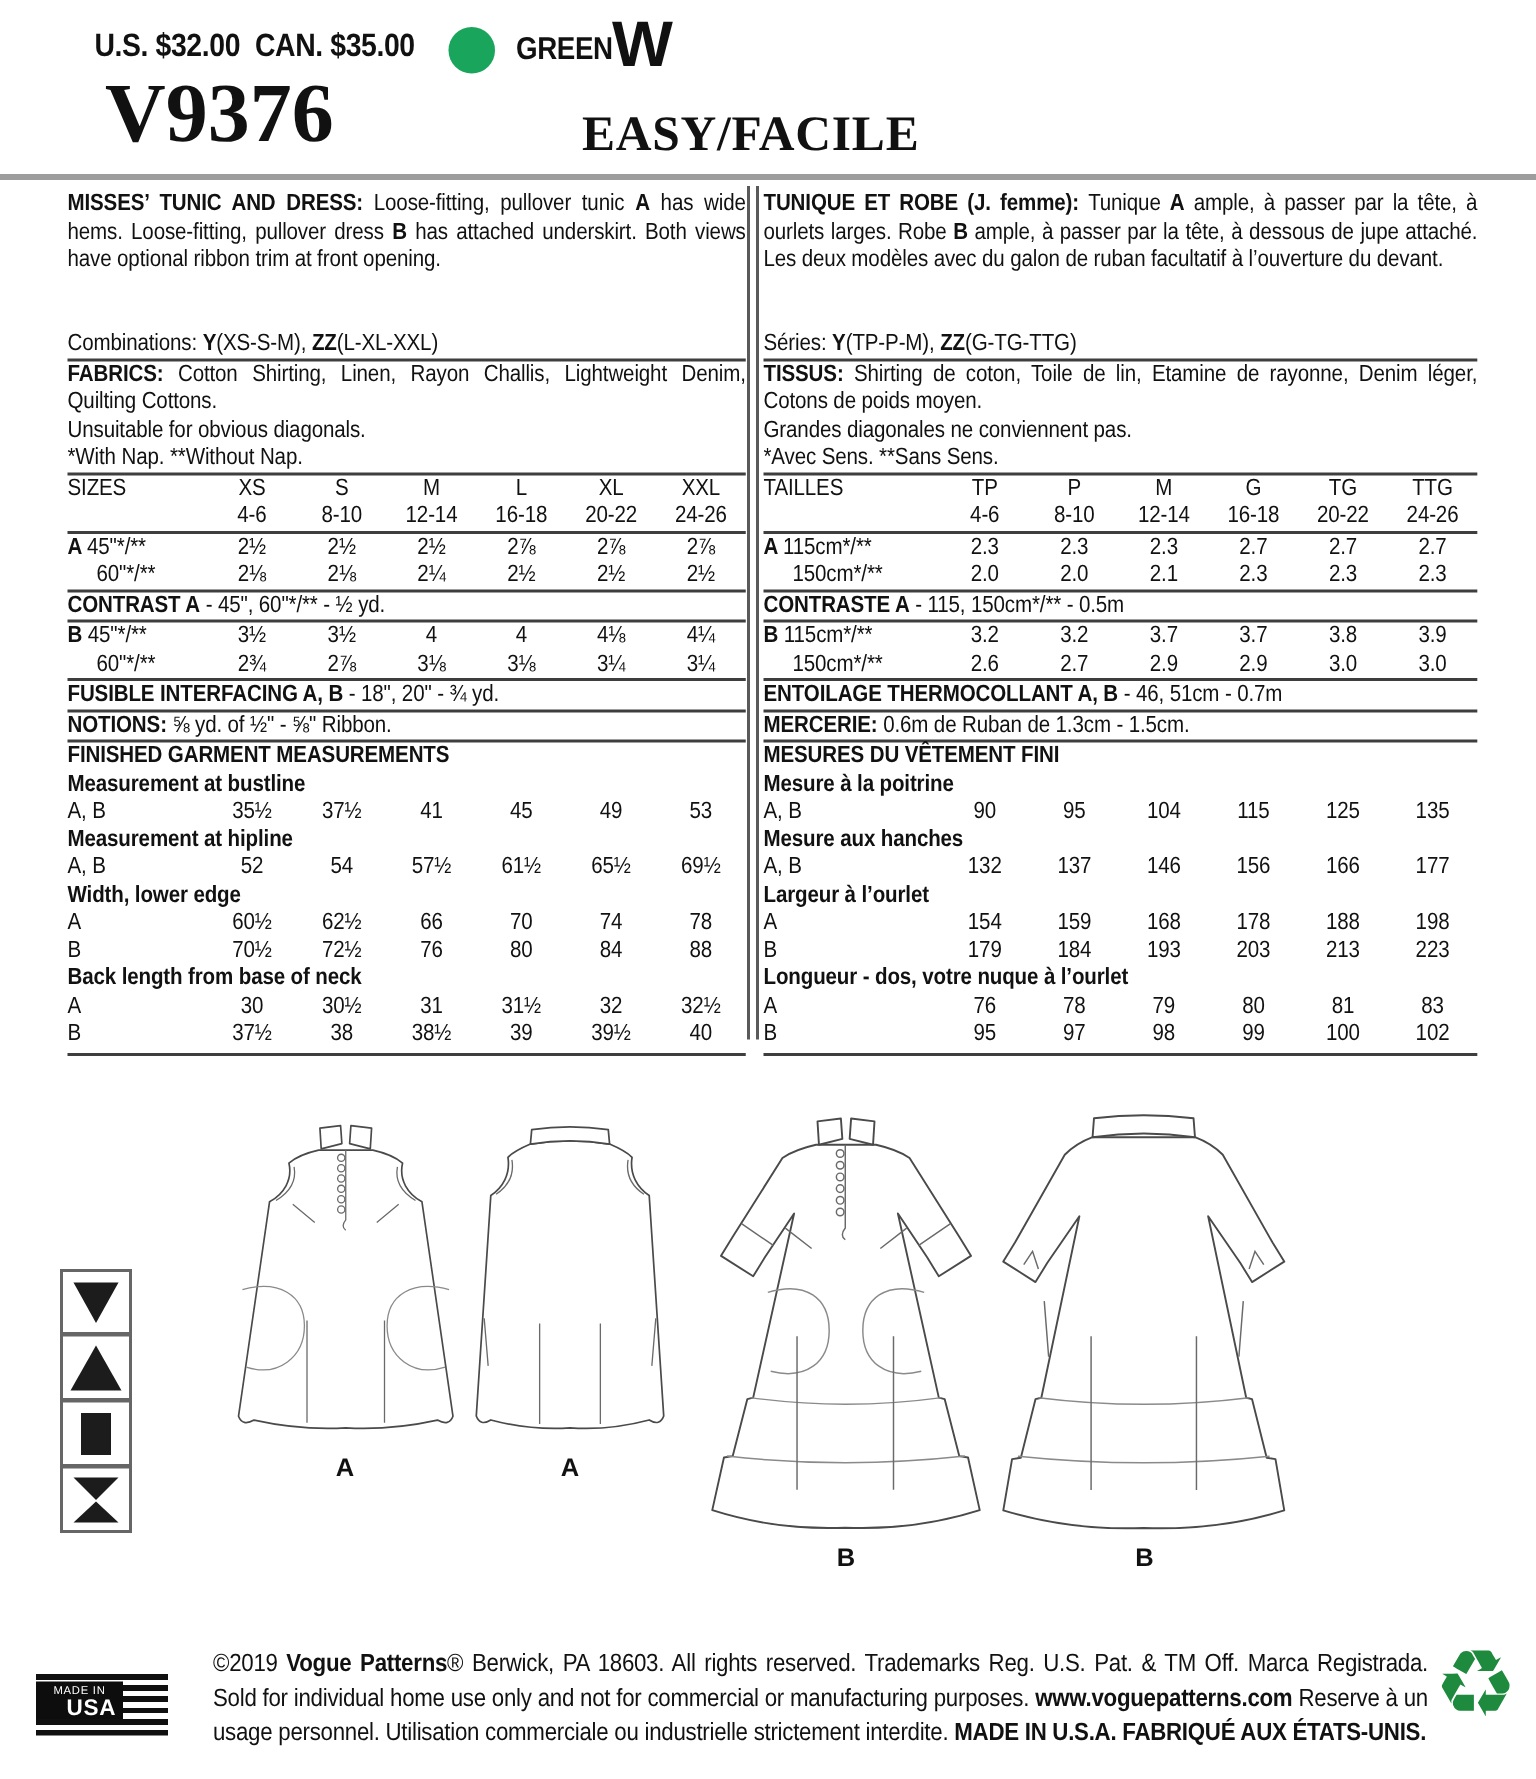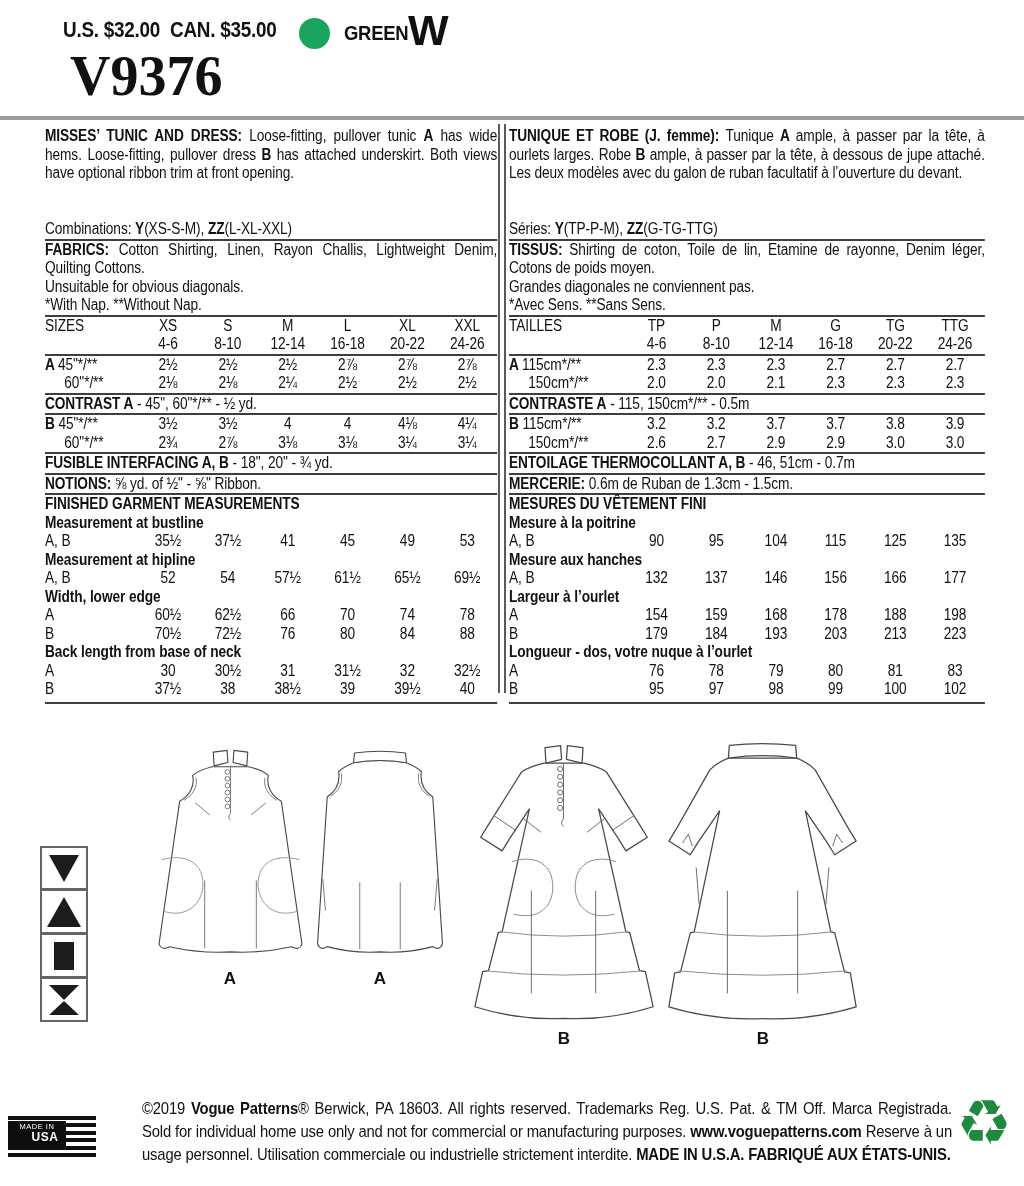--- a/index.html
+++ b/index.html
@@ -39,39 +39,40 @@
 
   
   .view{position:absolute;text-align:center;}
   .view svg{display:block;margin:0 auto;}
   .view-label{font-size:17px;font-weight:bold;margin-top:3px;}
   .garment{stroke:#4a4a4a;stroke-width:1.3;fill:#fff;stroke-linejoin:round;}
   .thin{stroke:#6a6a6a;stroke-width:1;fill:none;}
   .pocket{stroke:#8a8a8a;stroke-width:1;fill:none;}
 
   
-  .flag{left:8px;top:1116px;width:88px;height:41px;background:repeating-linear-gradient(180deg,#101010 0 3.7px,#ffffff 3.7px 7.5px);}
+  .flag{left:24px;top:1116px;width:88px;height:41px;background:repeating-linear-gradient(180deg,#101010 0 3.7px,#ffffff 3.7px 7.5px);}
   .flag-canton{position:absolute;left:0;top:5px;width:58px;height:25px;background:#0d0d0d;color:#fff;text-align:center;line-height:1;}
   .flag-madein{font-size:7.5px;letter-spacing:0.5px;padding-top:2px;}
-  .flag-usa{font-size:12px;font-weight:bold;letter-spacing:0.5px;padding-left:16px;}
+  .flag-usa{font-size:15px;font-weight:bold;letter-spacing:0.5px;padding-left:16px;}
   .footer-text{left:142px;top:1098px;width:905px;font-size:16.6px;line-height:22.8px;letter-spacing:-0.2px;text-align:justify;transform:scaleX(0.895);transform-origin:0 0;}
   .recycle{left:956px;top:1092px;font-size:62px;line-height:1;font-family:"DejaVu Sans",sans-serif;}
 </style>
 </head>
 <body>
 
 <div id="page">
 
   <div class="abs price-line condense">
     <span>U.S. $32.00</span>&nbsp;&nbsp;<span>CAN. $35.00</span>
   </div>
   <div class="abs green-dot" style="background-color: rgb(26, 165, 92);"></div>
   <div class="abs green-label condense">GREEN</div>
   <div class="abs w-letter">W</div>
   <div class="abs pattern-number">V9376</div>
+  <div class="abs difficulty">EASY/FACILE</div>
   <div class="abs header-rule"></div>
 
   <div id="col-en" class="colwrap">
       <div class="ln para just" style="height: 56px;"><span class="b">MISSES’ TUNIC AND DRESS: </span><span>Loose-fitting, pullover tunic </span><span class="b">A</span><span> has wide hems. Loose-fitting, pullover dress </span><span class="b">B</span><span> has attached underskirt. Both views have optional ribbon trim at front opening.</span></div>
       <div class="bb ln para" style="margin-top: 37px;"><span>Combinations: </span><span class="b">Y</span><span>(XS-S-M), </span><span class="b">ZZ</span><span>(L-XL-XXL)</span></div>
       <div class="ln para just" style="height: 37px;"><span class="b">FABRICS: </span><span>Cotton Shirting, Linen, Rayon Challis, Lightweight Denim, Quilting Cottons.</span></div>
       <div class="ln para"><span>Unsuitable for obvious diagonals.</span></div>
       <div class="bb ln para"><span>*With Nap. **Without Nap.</span></div>
       <div class="ln trow">
         <div class="tlabel"><span>SIZES</span></div>

